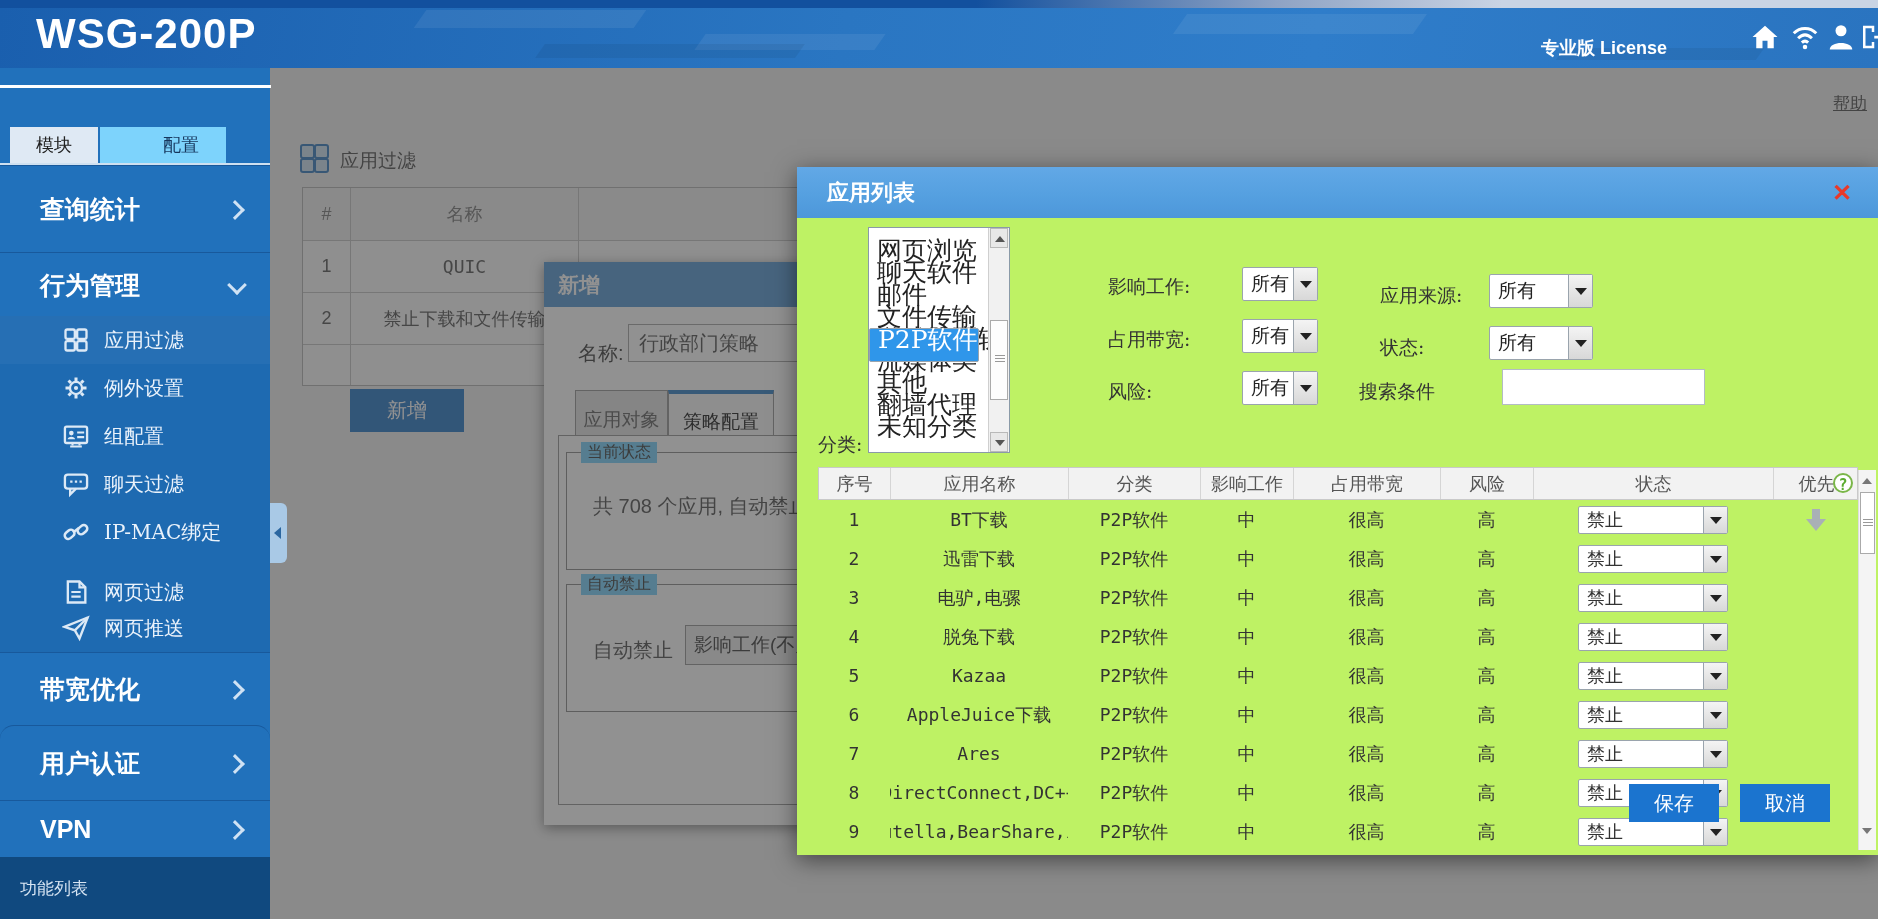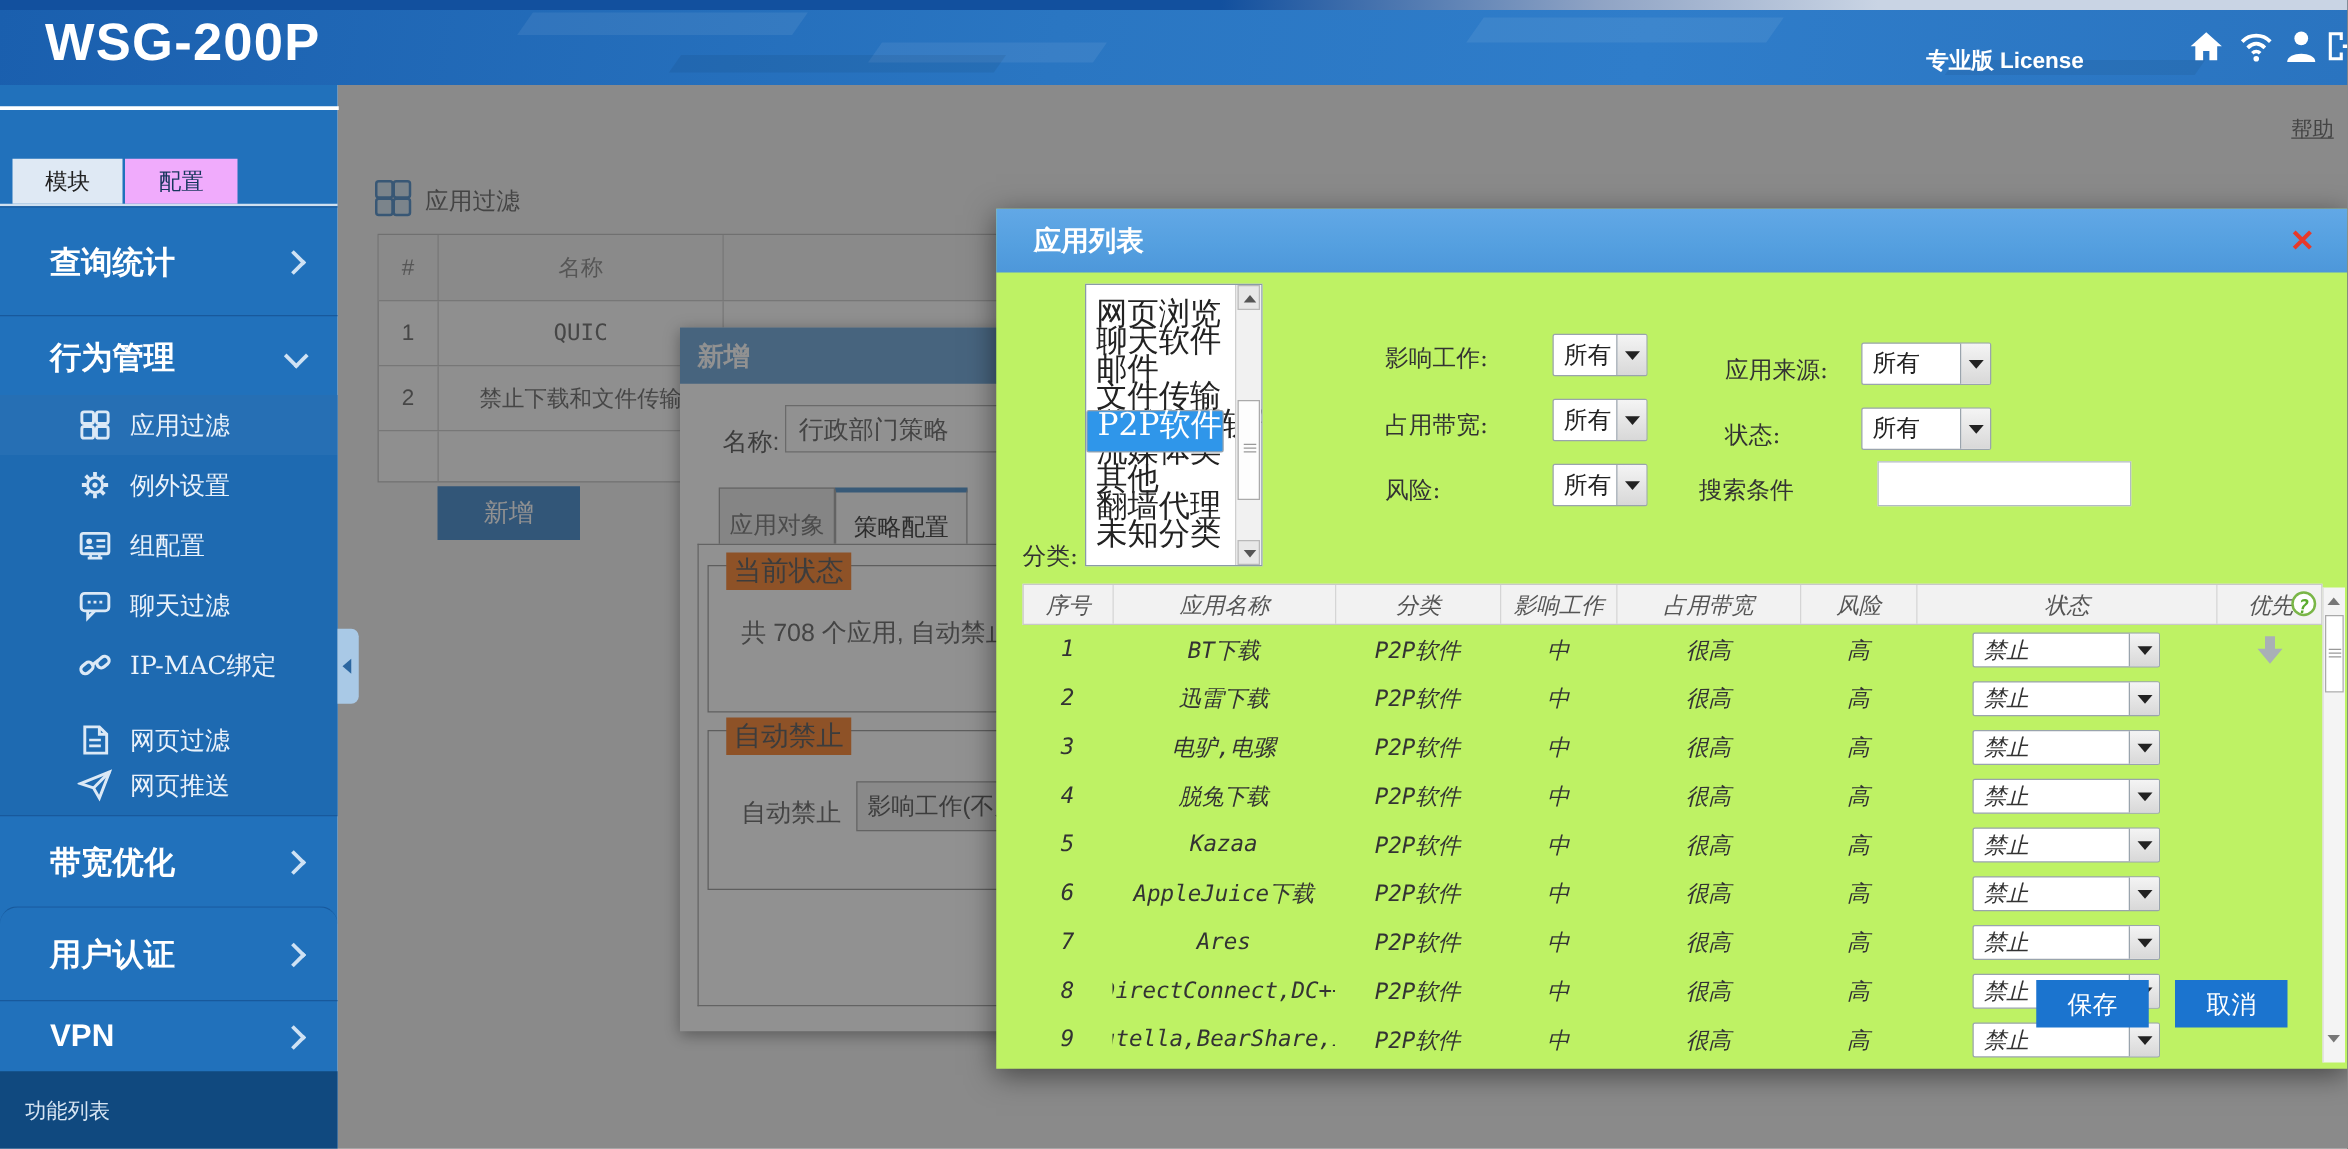--- a/index.html
+++ b/index.html
@@ -14,21 +14,21 @@
   .kb1,.kb2,.kb3{position:absolute;background:rgba(255,255,255,.07);transform:skewX(-35deg);}
   .kb4{position:absolute;background:rgba(0,0,0,.06);transform:skewX(-35deg);}
   #logo{left:36px;top:10px;color:#fff;font-size:42px;font-weight:bold;letter-spacing:1px;}
   #license{left:1541px;top:36px;color:#fff;font-size:18px;font-weight:bold;}
   .hicon{top:22px;width:30px;height:30px;}
   
   #sidebar{left:0;top:68px;width:270px;height:851px;background:#2171bb;z-index:10;color:#fff;}
   #sb-topline{left:0;top:17px;width:271px;height:3px;background:#fff;}
   .sbtab{top:59px;height:36px;line-height:36px;text-align:center;font-size:18px;cursor:pointer;}
   #tab-module{left:10px;width:88px;background:#dfe9f4;color:#222;}
-  #tab-config{left:100px;width:90px;background:#f0abfc;color:#16365c;}
+  #tab-config{left:100px;width:90px;background:#7dd3fc;color:#16365c;padding-left:36px;}
   #tabline{left:0;top:95px;width:270px;height:2px;background:#cfe0f0;}
   .sbsec{left:0;width:270px;border-top:1px solid #18599c;display:flex;align-items:center;}
   .sbsec .lbl{margin-left:40px;font-size:25px;font-weight:bold;color:#fff;}
   .chev{position:absolute;right:28px;width:11px;height:11px;border-right:3px solid #cfe2f4;border-bottom:3px solid #cfe2f4;}
   .chev.r{transform:rotate(-45deg);}
   .chev.d{transform:rotate(45deg);}
   #submenu{left:0;top:248px;width:270px;height:336px;background:#1e6ab1;}
   .smi{position:absolute;left:0;width:270px;height:48px;display:flex;align-items:center;cursor:pointer;}
   .smi .ic{margin-left:62px;width:28px;height:28px;flex:0 0 28px;}
   .smi .tx{margin-left:14px;font-size:20px;color:#eaf2fb;font-family:"DejaVu Serif",serif;}
@@ -61,21 +61,21 @@
             display:flex;align-items:center;}
   #bgd-head span{margin-left:14px;color:#fff;font-size:21px;font-weight:bold;}
   #bgd-name-l{position:absolute;left:34px;top:78px;font-size:20px;color:#444;}
   #bgd-name-i{position:absolute;left:84px;top:62px;width:210px;height:38px;border:1px solid #a8a8a8;background:#fff;
               font-size:20px;color:#555;display:flex;align-items:center;padding-left:10px;white-space:nowrap;overflow:hidden;}
   .bgd-tab{position:absolute;top:128px;height:60px;display:flex;align-items:center;justify-content:center;font-size:19px;}
   #bgd-tab1{left:31px;width:93px;background:#e4e4e4;border:1px solid #9a9a9a;color:#666;}
   #bgd-tab2{left:124px;width:106px;background:#f8f8f8;border:1px solid #9a9a9a;border-top:4px solid #3a85c8;border-bottom:none;color:#222;}
   #bgd-panel{position:absolute;left:14px;top:173px;width:300px;height:370px;border:1px solid #9a9a9a;border-right:none;background:#fff;}
   .fs{position:absolute;left:7px;width:276px;border:1px solid #8f8f8f;}
-  .fs .leg{position:absolute;left:14px;top:-11px;background:#f97316;padding:0 6px;font-size:22px;color:#444;}
+  .fs .leg{position:absolute;left:14px;top:-11px;background:#7dd3fc;padding:0 6px;font-size:16px;color:#444;}
   #fs1{top:16px;height:118px;}
   #fs1 .body{position:absolute;left:26px;top:40px;font-size:20px;color:#555;white-space:nowrap;}
   #fs2{top:148px;height:128px;}
   #fs2 .lab{position:absolute;left:26px;top:52px;font-size:20px;color:#555;}
   #fs2 .selv{position:absolute;left:118px;top:40px;width:160px;height:40px;border:1px solid #9a9a9a;background:#eee;
              font-size:19px;color:#444;display:flex;align-items:center;padding-left:8px;white-space:nowrap;overflow:hidden;}
   
   #dim{left:270px;top:68px;width:1608px;height:851px;background:rgba(55,55,55,.55);z-index:5;}
   
   #modal{left:797px;top:167px;width:1081px;height:688px;background:#bef264;z-index:20;
@@ -98,21 +98,21 @@
   .grip{position:absolute;left:4px;top:34px;width:10px;height:1px;background:#999;box-shadow:0 3px 0 #999,0 6px 0 #999;}
   #m-cat{position:absolute;left:21px;top:265px;font-size:19px;color:#333;font-family:"DejaVu Serif",serif;}
   
   .flabel{position:absolute;font-size:19px;color:#333;font-family:"DejaVu Serif",serif;}
   .sel{position:absolute;height:34px;background:#fff;border:1px solid #9aa4ad;border-radius:2px;display:flex;}
   .sel .tx{flex:1;font-size:19px;color:#222;padding-left:8px;display:flex;align-items:center;font-family:"DejaVu Serif",serif;}
   .sel .btn{width:24px;background:linear-gradient(180deg,#f4f4f4,#d8d8d8);border-left:1px solid #9aa4ad;position:relative;}
   .sel .btn i{position:absolute;left:6px;top:13px;width:0;height:0;border-left:6px solid transparent;border-right:6px solid transparent;border-top:7px solid #222;}
   #f-search-input{position:absolute;left:705px;top:202px;width:203px;height:36px;background:#fff;border:1px solid #b3bcc4;}
   
-  #mtable{position:absolute;left:21px;top:300px;width:1040px;font-family:"DejaVu Sans Mono","DejaVu Serif",serif;font-style:italic;}
+  #mtable{position:absolute;left:21px;top:300px;width:1040px;font-family:"DejaVu Sans Mono","DejaVu Serif",serif;}
   .mhead{display:grid;grid-template-columns:72px 178px 132px 93px 147px 93px 240px 85px;
          height:33px;background:#f2f2f2;border:1px solid #c9c9c9;}
   .mhead div{display:flex;align-items:center;justify-content:center;font-size:18px;color:#555;
              border-right:1px solid #d5d5d5;position:relative;}
   .mhead div:last-child{border-right:none;}
   .mrow{display:grid;grid-template-columns:72px 178px 132px 93px 147px 93px 240px 85px;height:39px;}
   .mrow div{display:flex;align-items:center;justify-content:center;font-size:18px;color:#333;overflow:hidden;white-space:nowrap;}
   .rowsel{width:150px;height:28px;}
   .rowsel .tx{font-size:18px;color:#333;}
   .rowsel .btn i{top:10px;}

